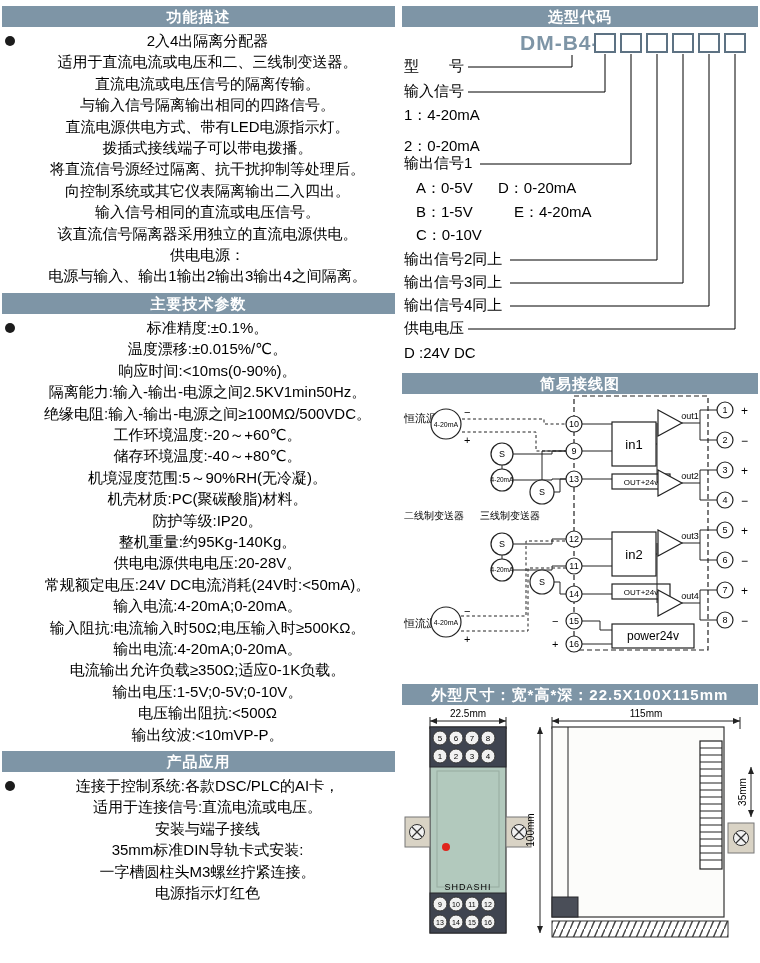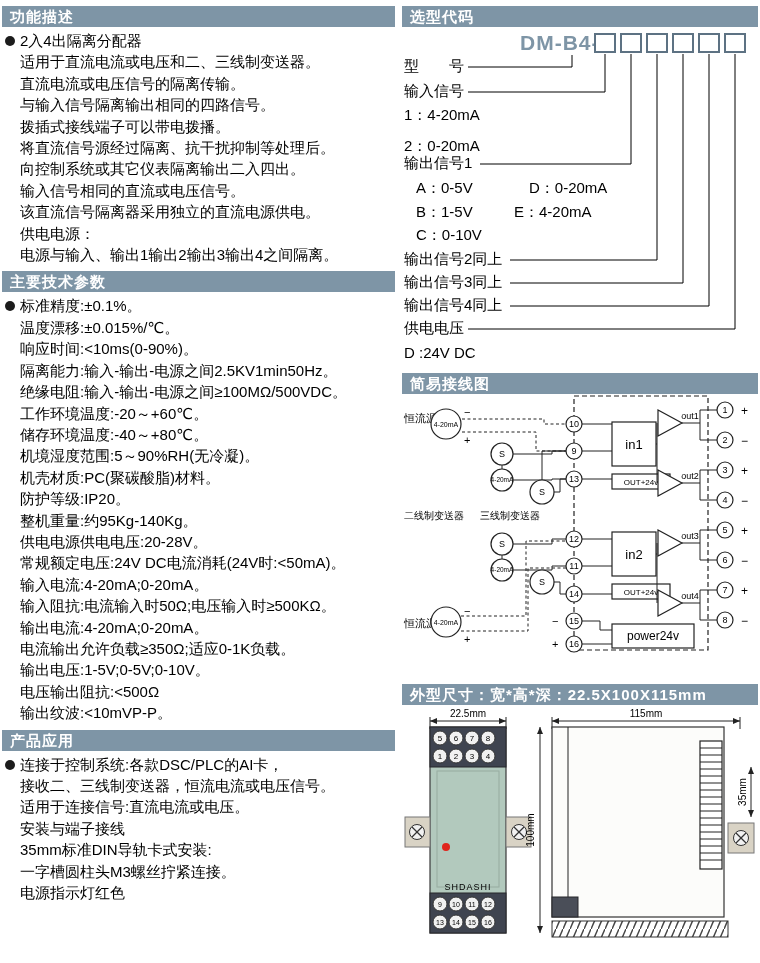--- a/index.html
+++ b/index.html
@@ -5,21 +5,21 @@
   * { margin:0; padding:0; box-sizing:border-box; }
   html,body { background:#fff; }
   body {
     width:760px; height:963px; position:relative; overflow:hidden;
     font-family:"Liberation Sans","DejaVu Sans",sans-serif; color:#000;
   }
   .page { position:relative; width:760px; height:963px; background:#fff; }
   .col { position:absolute; top:6px; }
   .col-left  { left:2px;  width:393px; }
   .col-right { left:402px; width:356px; }
-  .sec { margin-bottom:6px; }
+  .sec { margin-bottom:6px;text-align:center; }
   .hdr {
     background:#7e95a6; color:#fff; font-weight:bold; font-size:15px;
     height:21px; line-height:21px; padding:0 8px; letter-spacing:1px;
     white-space:nowrap; overflow:hidden;
   }
   .txt-block { position:relative; padding:3px 0 0 18px; }
   .bullet {
     position:absolute; left:3px; top:9px; width:10px; height:10px;
     border-radius:50%; background:#1c1c1c;
   }
@@ -75,20 +75,21 @@
 
     <section class="sec">
       <div class="hdr">功能描述</div>
       <div class="txt-block">
         <span class="bullet"></span>
         <div class="lines">
             <div class="tline">2入4出隔离分配器</div>
             <div class="tline">适用于直流电流或电压和二、三线制变送器。</div>
             <div class="tline">直流电流或电压信号的隔离传输。</div>
             <div class="tline">与输入信号隔离输出相同的四路信号。</div>
+            <div class="tline">直流电源供电方式、带有LED电源指示灯。</div>
             <div class="tline">拨插式接线端子可以带电拨播。</div>
             <div class="tline">将直流信号源经过隔离、抗干扰抑制等处理后。</div>
             <div class="tline">向控制系统或其它仪表隔离输出二入四出。</div>
             <div class="tline">输入信号相同的直流或电压信号。</div>
             <div class="tline">该直流信号隔离器采用独立的直流电源供电。</div>
             <div class="tline">供电电源：</div>
             <div class="tline">电源与输入、输出1输出2输出3输出4之间隔离。</div>
           </div>
       </div>
     </section>
@@ -121,21 +122,20 @@
           </div>
       </div>
     </section>
 
     <section class="sec">
       <div class="hdr">产品应用</div>
       <div class="txt-block">
         <span class="bullet"></span>
         <div class="lines">
             <div class="tline">连接于控制系统:各款DSC/PLC的AI卡，</div>
-            <div class="tline">接收二、三线制变送器，恒流电流或电压信号。</div>
             <div class="tline">适用于连接信号:直流电流或电压。</div>
             <div class="tline">安装与端子接线</div>
             <div class="tline">35mm标准DIN导轨卡式安装:</div>
             <div class="tline">一字槽圆柱头M3螺丝拧紧连接。</div>
             <div class="tline">电源指示灯红色</div>
           </div>
       </div>
     </section>
 
   </div>
@@ -161,21 +161,21 @@
         <div class="code-box" style="left:270px"></div>
         <div class="code-box" style="left:296px"></div>
         <div class="code-box" style="left:322px"></div>
 
         <div class="sel-lab" style="left:2px;top:30px">型　　号</div>
         <div class="sel-lab" style="left:2px;top:55px">输入信号</div>
         <div class="sel-lab" style="left:2px;top:79px">1：4-20mA</div>
         <div class="sel-lab" style="left:2px;top:110px">2：0-20mA</div>
         <div class="sel-lab" style="left:2px;top:127px">输出信号1</div>
         <div class="sel-lab" style="left:14px;top:152px">A：0-5V</div>
-        <div class="sel-lab" style="left:127px;top:152px">D：0-20mA</div>
+        <div class="sel-lab" style="left:96px;top:152px">D：0-20mA</div>
         <div class="sel-lab" style="left:14px;top:176px">B：1-5V</div>
         <div class="sel-lab" style="left:112px;top:176px">E：4-20mA</div>
         <div class="sel-lab" style="left:14px;top:199px">C：0-10V</div>
         <div class="sel-lab" style="left:2px;top:223px">输出信号2同上</div>
         <div class="sel-lab" style="left:2px;top:246px">输出信号3同上</div>
         <div class="sel-lab" style="left:2px;top:269px">输出信号4同上</div>
         <div class="sel-lab" style="left:2px;top:292px">供电电压</div>
         <div class="sel-lab" style="left:2px;top:317px">D :24V DC</div>
       </div>
     </section>

